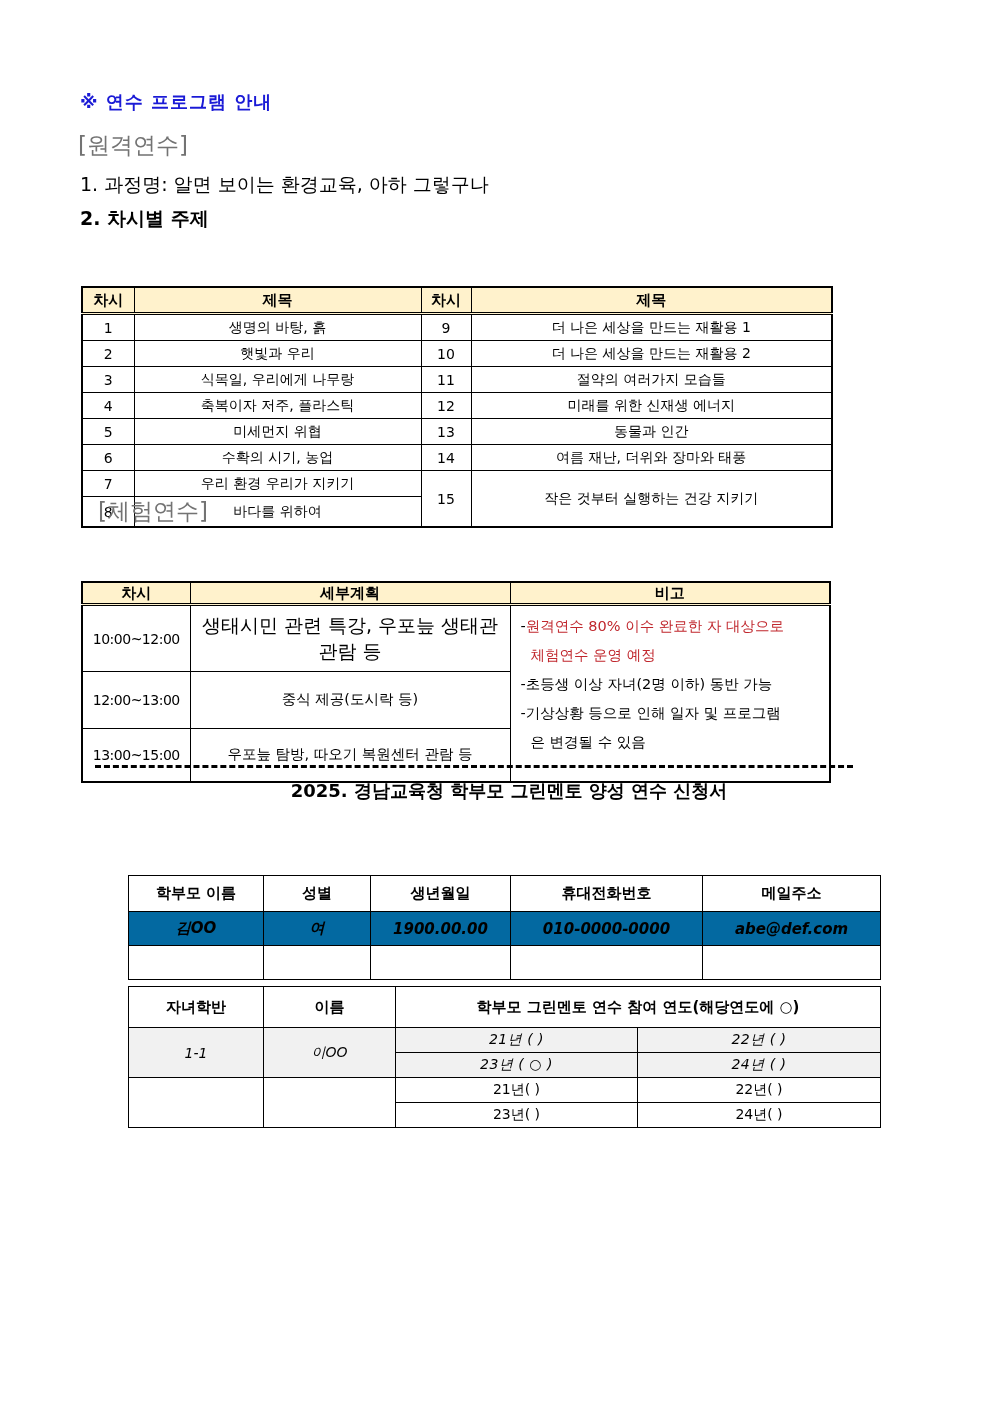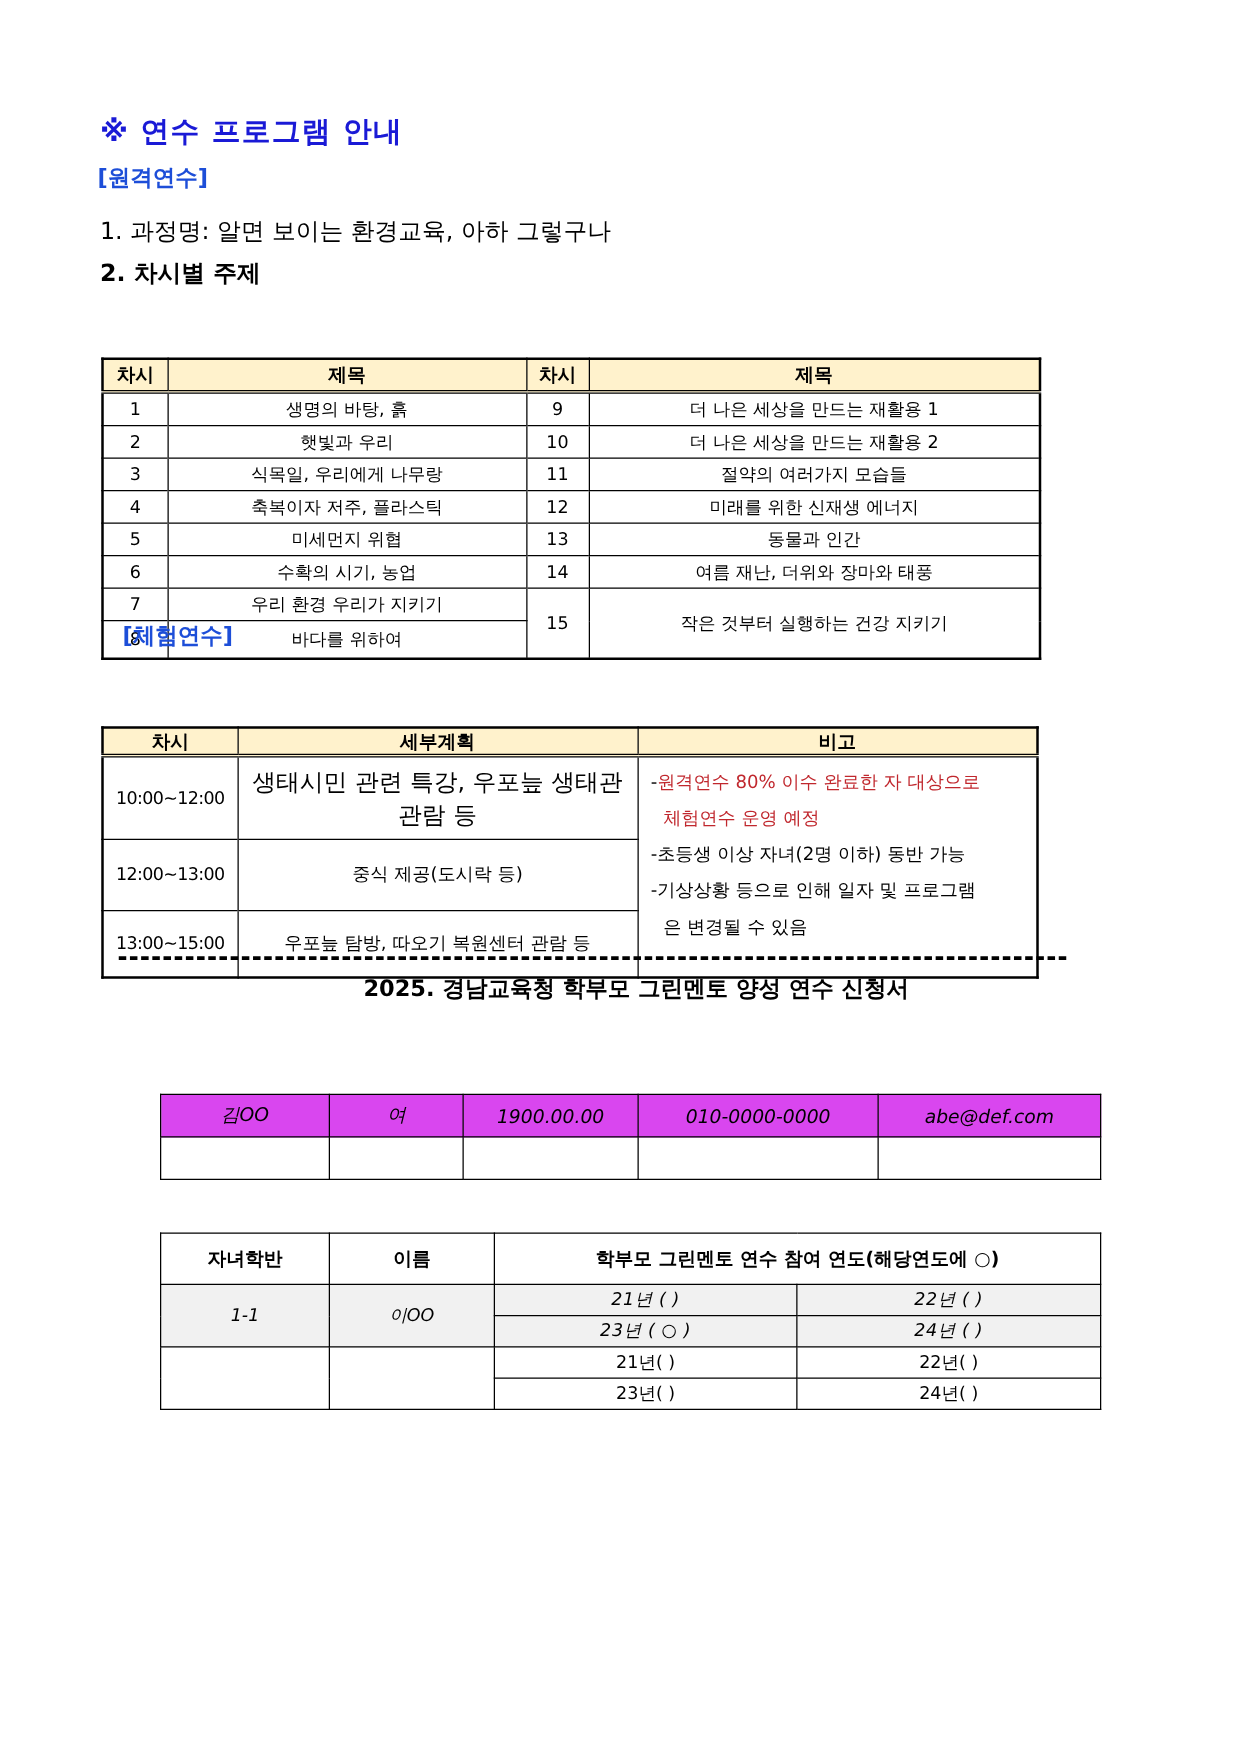--- a/index.html
+++ b/index.html
@@ -1,20 +1,20 @@
 <!DOCTYPE html>
 <html><head>
 <meta charset="utf-8">
 <style>
   html, body { margin: 0; padding: 0; background: #ffffff; }
   body { width: 992px; height: 1403px; position: relative; font-family: "DejaVu Sans", "Liberation Sans", sans-serif; color: #000; }
   .abs { position: absolute; }
 
-  .title-main { left: 80px; top: 90px; font-size: 23px; font-weight: bold; color: #1a1ad6; letter-spacing: 1px; text-align: right; }
-  .section-head { font-size: 18px; font-weight: bold; color: #1d4ed8; }
+  .title-main { left: 80px; top: 90px; font-size: 18px; font-weight: bold; color: #1a1ad6; letter-spacing: 1px; text-align: right; }
+  .section-head { font-size: 23px; font-weight: normal; color: #737373; }
   .sec1 { left: 78px; top: 130px; }
   .sec2 { left: 78px; top: 496px; margin-left: 20px; }
   .line1 { left: 80px; top: 172px; font-size: 19px; font-weight: normal; }
   .line2 { left: 80px; top: 206px; font-size: 19px; font-weight: bold; }
 
   table { border-collapse: collapse; margin-top: 41px; }
   td, th { padding: 0; text-align: center; vertical-align: middle; }
 
   
   .t1 { left: 81px; top: 245px; width: 752px; border: 2px solid #000; font-size: 14px; }
@@ -32,21 +32,21 @@
   .note .red { color: #c0272d; }
   .note .indent { padding-left: 10px; }
 
   .dash { left: 95px; top: 765px; width: 758px; height: 0; border-top: 3px dashed #000; }
   .form-title { left: 0; width: 1018px; top: 779px; text-align: center; font-size: 18px; font-weight: bold; }
 
   
   .f1 { left: 128px; top: 834px; width: 753px; border: 1.5px solid #000; font-size: 15px; }
   .f1 th { font-weight: bold; height: 35px; border: 1px solid #000; }
   .f1 td { height: 33px; border: 1px solid #000; }
-  .f1 .sample td { background: #d946ef; font-style: italic; }
+  .f1 .sample td { background: #0369a1; font-style: italic; font-weight: bold; }
 
   .f2 { left: 128px; top: 945px; width: 753px; border: 1.5px solid #000; font-size: 15px; }
   .f2 th { font-weight: bold; height: 40px; border: 1px solid #000; }
   .f2 td { height: 24px; border: 1px solid #000; font-size: 14px; }
   .f2 .sample td { background: #f1f1f1; font-style: italic; }
   .f2 .yr { letter-spacing: 0.5px; }
 </style>
 </head>
 <body>
 
@@ -159,20 +159,27 @@
 
 <table class="abs f1">
   <colgroup>
       <col style="width:135px">
       <col style="width:107px">
       <col style="width:140px">
       <col style="width:192px">
       <col>
     </colgroup>
   <tbody>
+      <tr>
+    <th>학부모 이름</th>
+    <th>성별</th>
+    <th>생년월일</th>
+    <th>휴대전화번호</th>
+    <th>메일주소</th>
+  </tr>
   <tr class="sample">
     <td>김OO</td>
     <td>여</td>
     <td>1900.00.00</td>
     <td>010-0000-0000</td>
     <td>abe@def.com</td>
   </tr>
   <tr>
     <td></td>
     <td></td>

